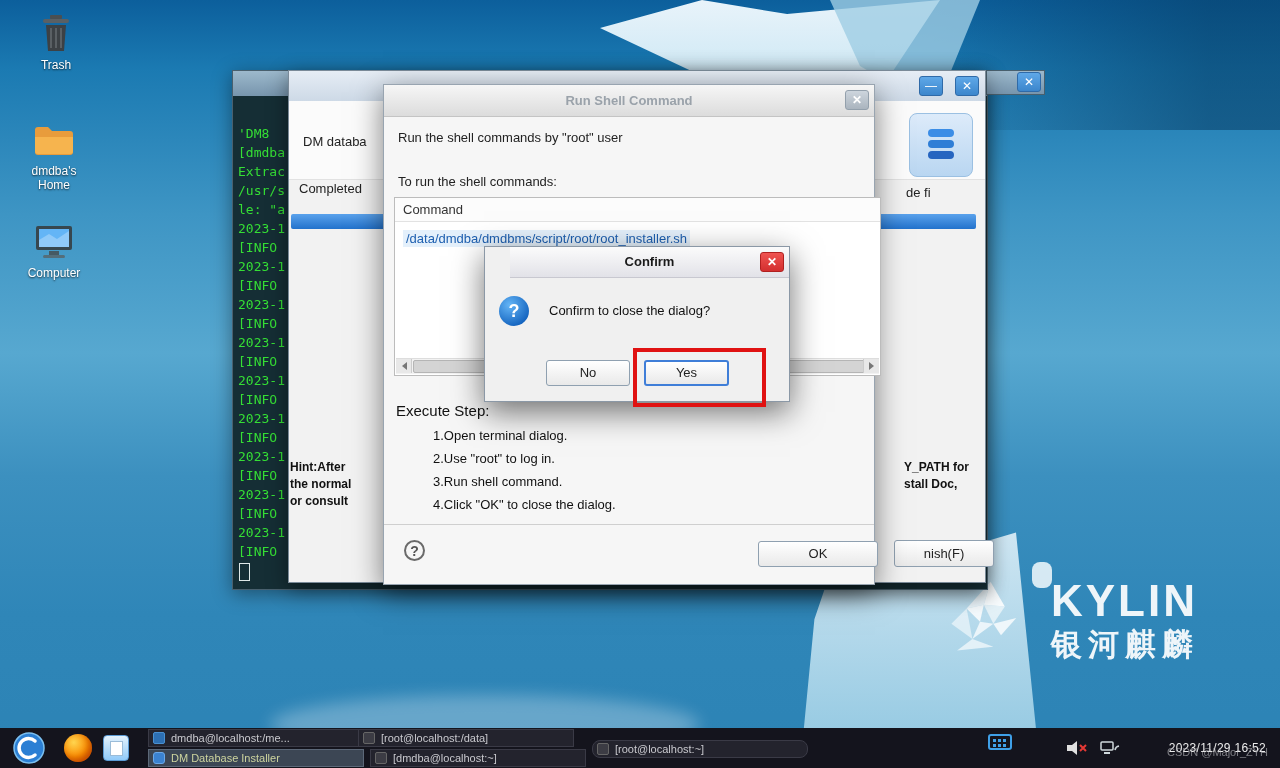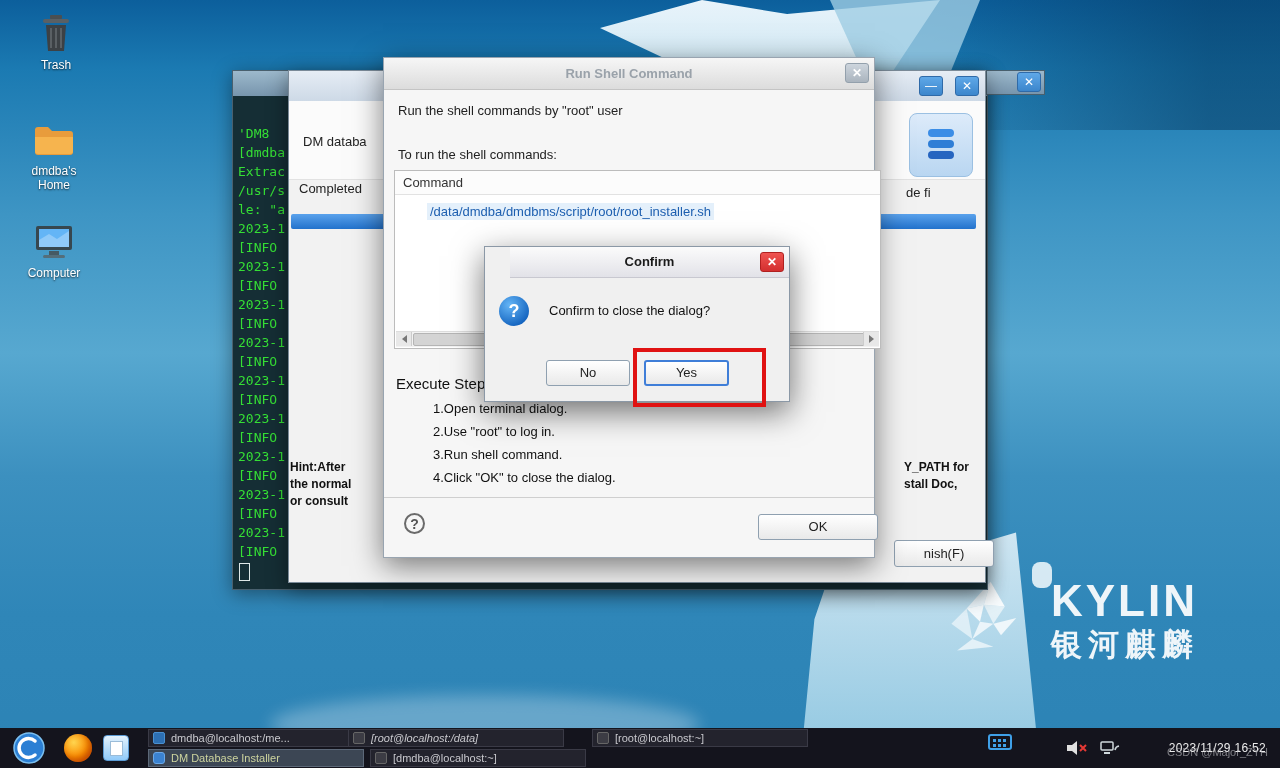--- a/index.html
+++ b/index.html
@@ -55,31 +55,31 @@
     background:linear-gradient(#ddebfa,#b9d6f1);border:1px solid #9bc0e2;display:flex;align-items:center;justify-content:center;}
   .inst-defi{position:absolute;left:617px;top:84px;font-size:13px;color:#222;}
   .inst-completed{position:absolute;left:10px;top:80px;font-size:13px;color:#222;}
   .inst-progress{position:absolute;left:2px;right:9px;top:113px;height:15px;border-radius:2px;
     background:linear-gradient(180deg,#5aa2ec,#2272cc);}
   .inst-hint{position:absolute;font-size:12px;font-weight:bold;color:#111;line-height:17px;white-space:pre;}
   .inst-hint.l{left:1px;top:358px;}
   .inst-hint.r{left:615px;top:358px;}
   .inst-finish{position:absolute;left:605px;top:439px;width:100px;height:27px;line-height:25px;}
   
-  .rsd{position:absolute;left:383px;top:57px;width:492px;height:501px;background:#f6f6f6;border:1px solid #98a4b0;
+  .rsd{position:absolute;left:383px;top:84px;width:492px;height:501px;background:#f6f6f6;border:1px solid #98a4b0;
     box-shadow:0 8px 28px rgba(0,0,0,.5);z-index:30;box-sizing:border-box;}
   .rsd-title{height:31px;background:linear-gradient(#f6f6f6,#dcdcdc);border-bottom:1px solid #c4c4c4;text-align:center;
     line-height:31px;font-weight:bold;font-size:13px;color:#9aa2aa;position:relative;}
   .rsd-close{position:absolute;right:5px;top:5px;}
   .rsd-body{position:absolute;top:31px;left:0;right:0;bottom:0;}
   .rsd-intro{position:absolute;left:14px;top:14px;font-size:13px;color:#222;}
   .rsd-prompt{position:absolute;left:14px;top:58px;font-size:13px;color:#222;}
   .cmdbox{position:absolute;left:10px;top:81px;width:487px;height:179px;background:#fff;border:1px solid #bcbcbc;box-sizing:border-box;}
   .cmd-head{height:23px;line-height:23px;padding-left:8px;font-size:13px;color:#333;border-bottom:1px solid #e2e2e2;background:#fcfcfc;}
-  .cmd-val{display:inline-block;margin:8px 0 0 32px;font-size:13px;color:#1d5fb0;background:#e4f0fb;padding:1px 3px;}
+  .cmd-val{display:inline-block;margin:8px 0 0 8px;font-size:13px;color:#1d5fb0;background:#e4f0fb;padding:1px 3px;}
   .cmd-scroll{position:absolute;left:1px;right:1px;bottom:1px;height:15px;background:#f2f2f2;border-top:1px solid #ddd;}
   .cmd-arrow{position:absolute;top:0;width:15px;height:14px;background:#e8e8e8;display:flex;align-items:center;justify-content:center;}
   .cmd-arrow.l{left:0;border-right:1px solid #ccc;}
   .cmd-arrow.r{right:0;border-left:1px solid #ccc;}
   .tri-l{width:0;height:0;border:4px solid transparent;border-right:5px solid #777;margin-right:3px;}
   .tri-r{width:0;height:0;border:4px solid transparent;border-left:5px solid #777;margin-left:3px;}
   .cmd-thumb{position:absolute;left:17px;top:1px;height:11px;width:450px;background:#d4d4d4;border:1px solid #b5b5b5;border-radius:2px;}
   .rsd-exec{position:absolute;left:12px;top:286px;font-size:15px;color:#111;}
   .rsd-steps{position:absolute;left:14px;top:308px;}
   .rsd-step{height:23px;line-height:23px;font-size:13px;color:#111;white-space:pre;margin-left:35px;}
@@ -299,25 +299,25 @@
         <path d="M22 9 A9.5 9.5 0 1 0 22 23" fill="none" stroke="#fff" stroke-width="3.5" stroke-linecap="round"></path>
       </svg>
     </div>
     <div class="ffx"></div>
     <div class="files"></div>
 
     <div class="tbtn" style="left:148px;top:1px;">
       <span class="ticon term-blue"></span>
       <span>dmdba@localhost:/me...</span>
     </div>
-    <div class="tbtn" style="left:348px;top:1px;font-style:italic;">
+    <div class="tbtn" style="left:358px;top:1px;">
       <span class="ticon term-dark"></span>
       <span>[root@localhost:/data]</span>
     </div>
-    <div class="tbtn" style="left:592px;top:1px;">
+    <div class="tbtn" style="left:592px;top:12px;border-radius:8px;">
       <span class="ticon term-dark"></span>
       <span>[root@localhost:~]</span>
     </div>
     <div class="tbtn active" style="left:148px;top:21px;">
       <span class="ticon db-blue"></span>
       <span>DM Database Installer</span>
     </div>
     <div class="tbtn" style="left:370px;top:21px;">
       <span class="ticon term-dark"></span>
       <span>[dmdba@localhost:~]</span>

